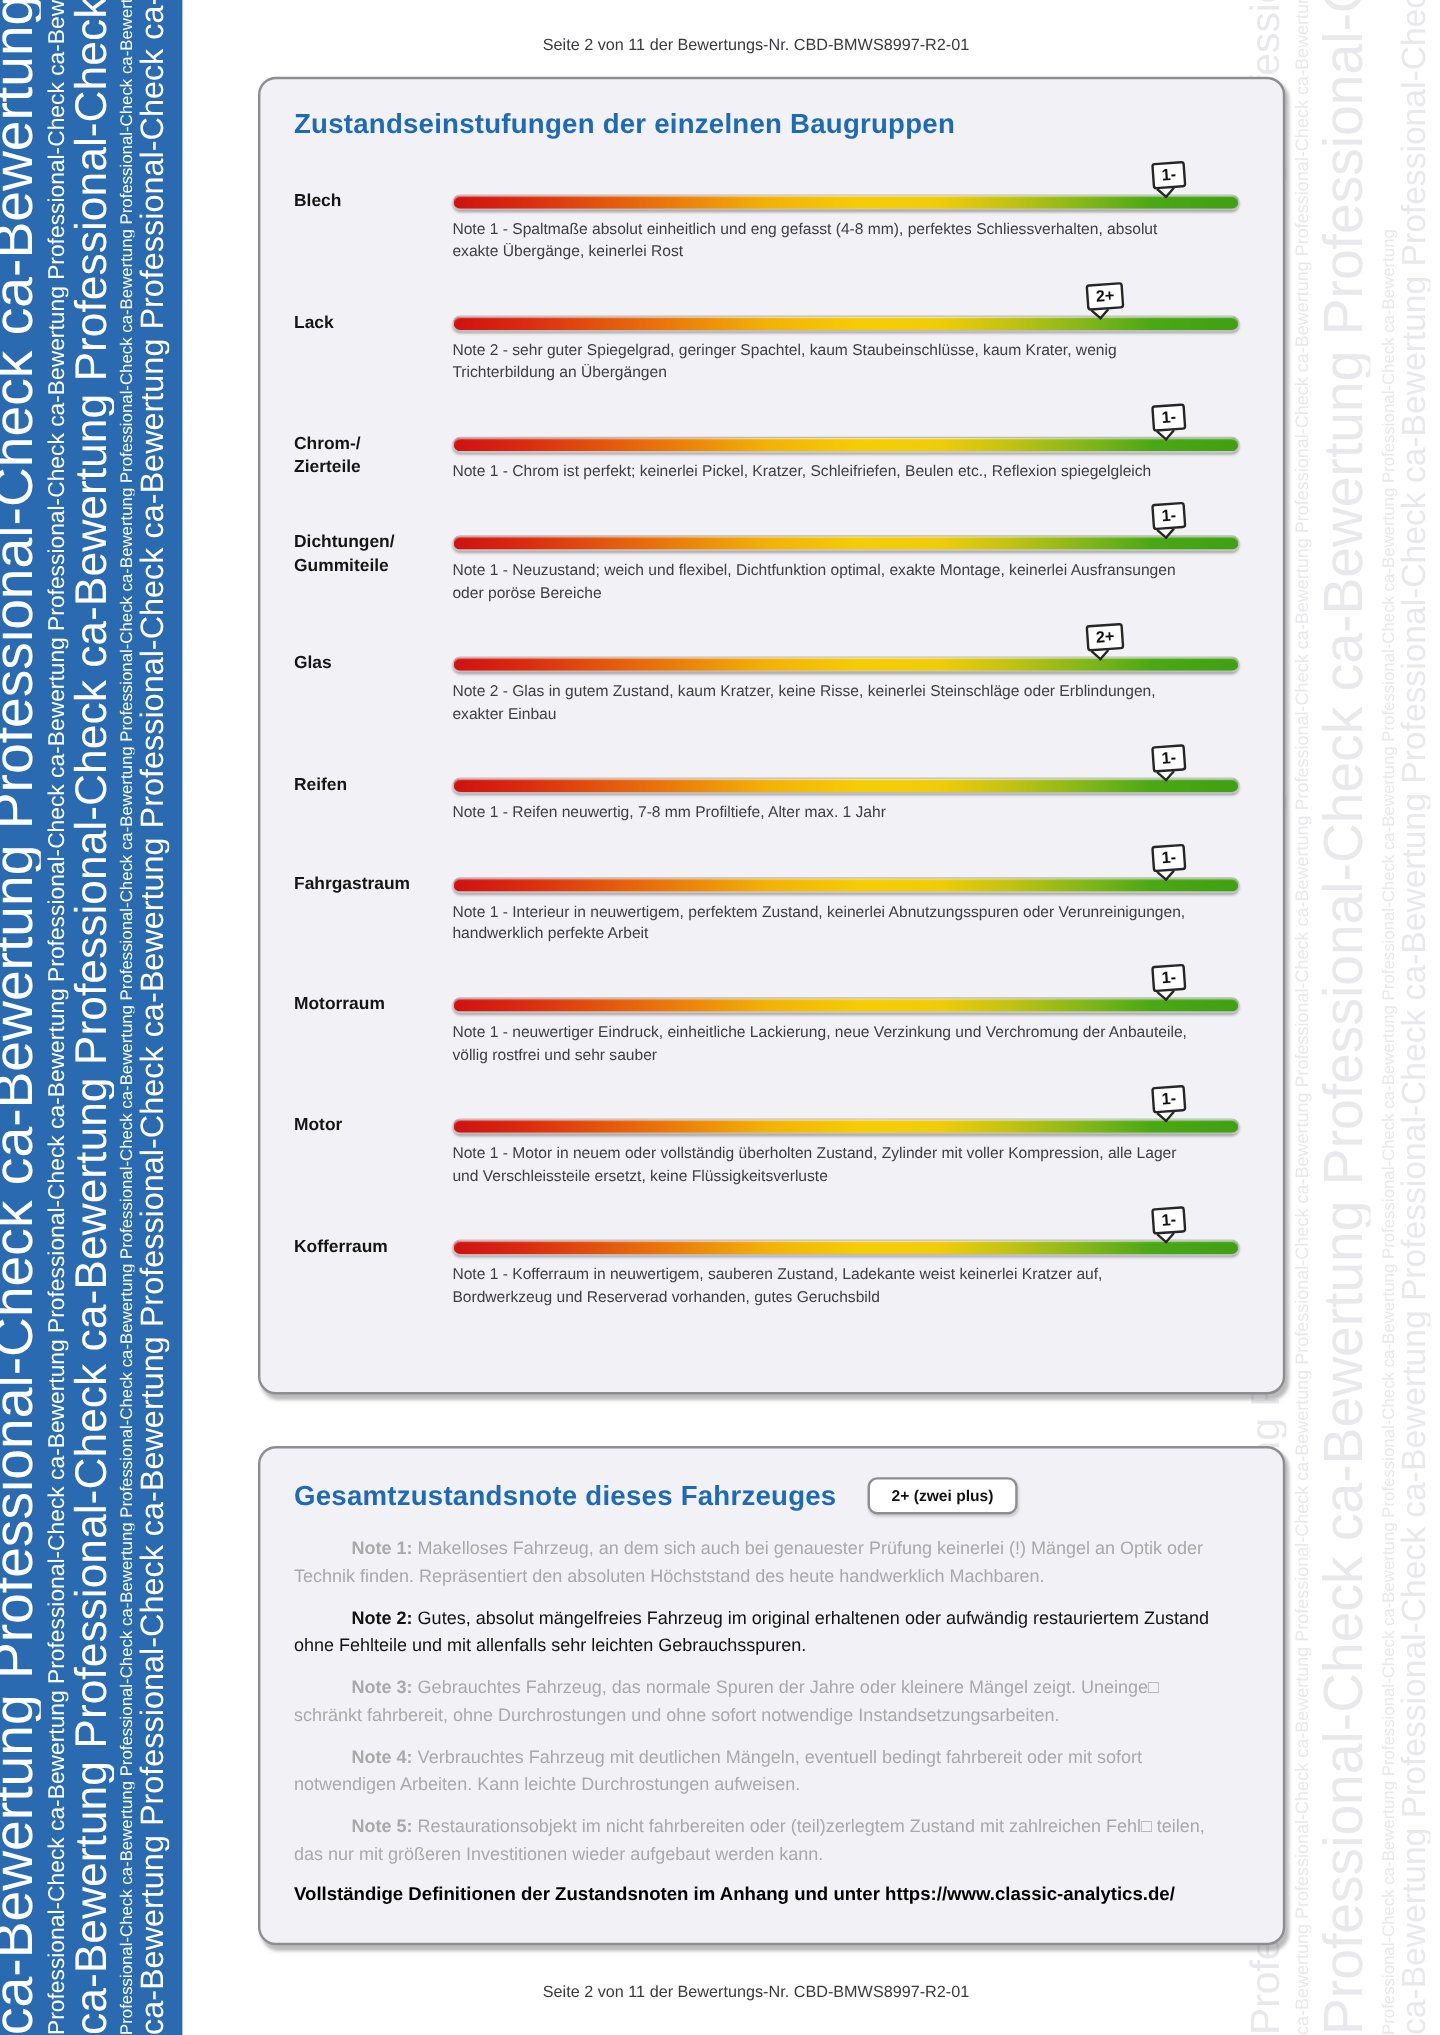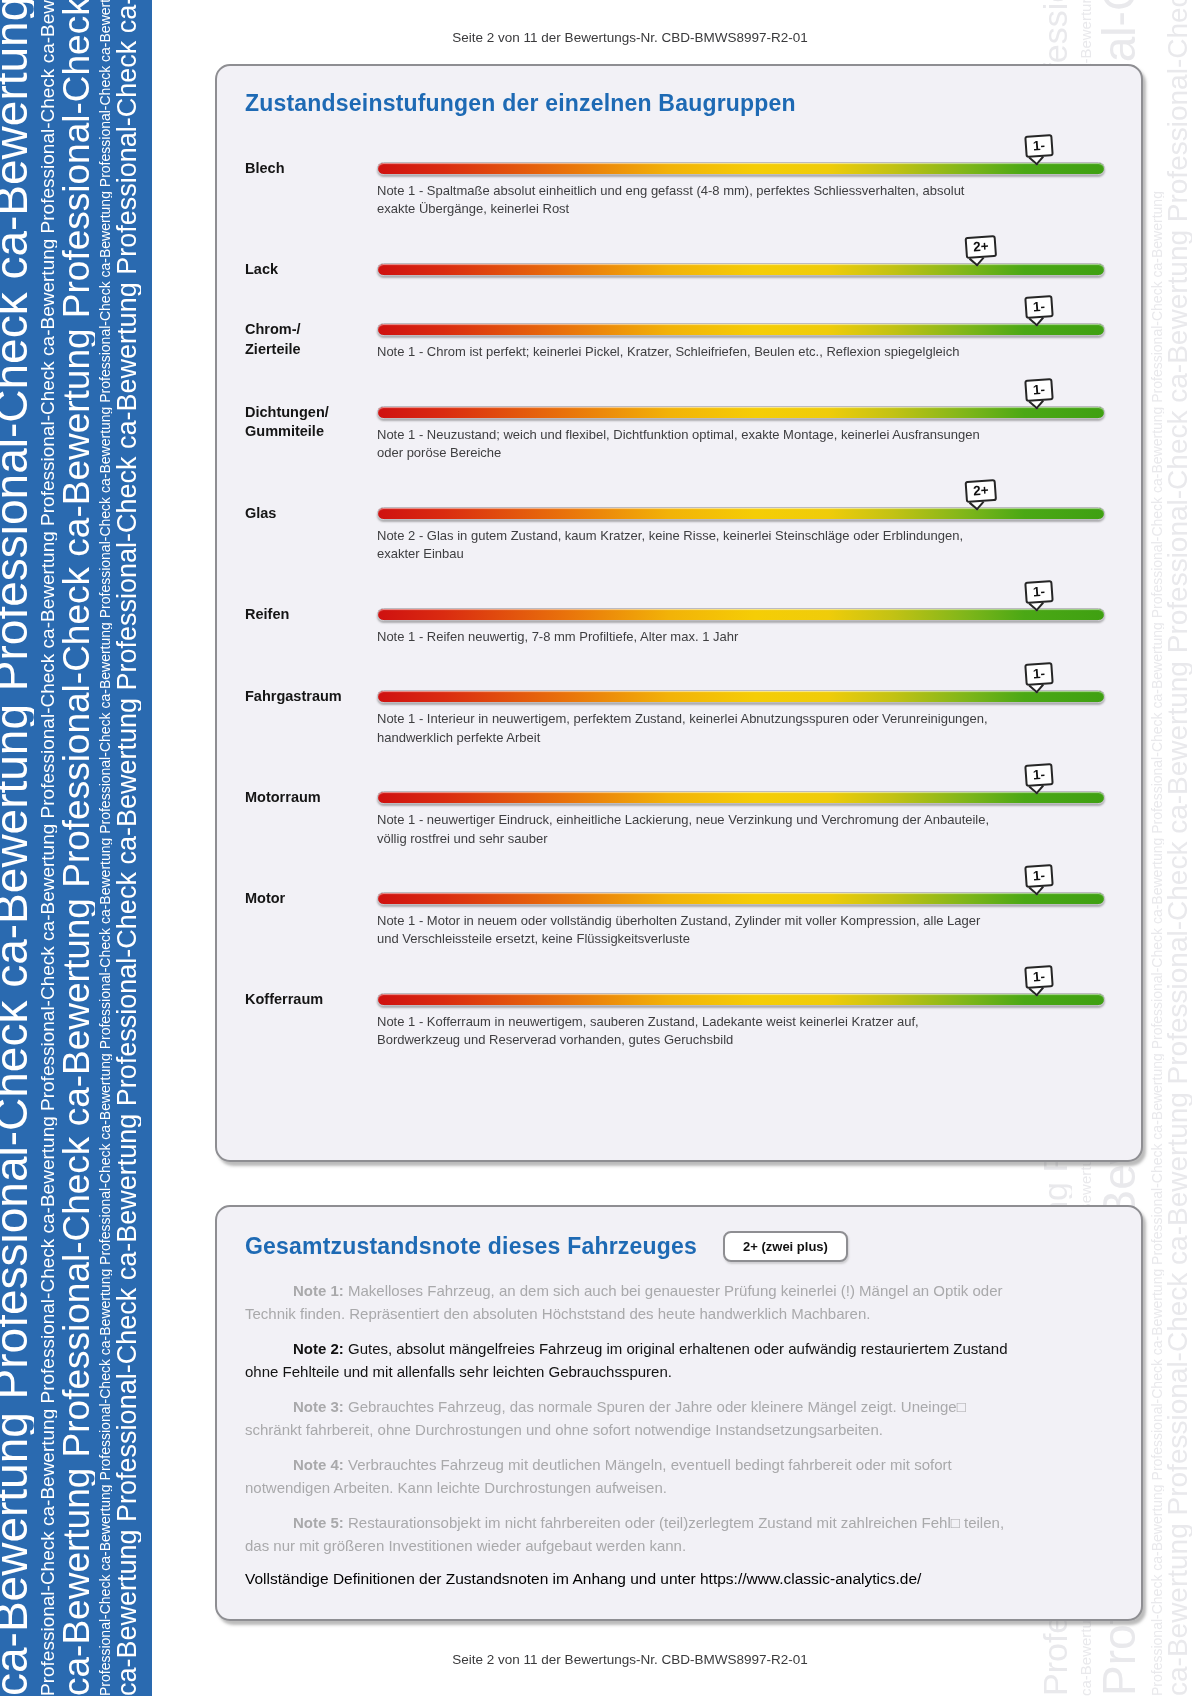--- a/index.html
+++ b/index.html
@@ -26,21 +26,21 @@
   .w4 { left:1150px; font-size:14px; }
   .w5 { left:1164px; font-size:28px; }
 
   
   .page-header, .page-footer { position:absolute; left:215px; width:830px; text-align:center;
         font-size:13.5px; color:#3a3a3c; z-index:2; }
   .page-header { top:30px; }
   .page-footer { top:1652px; }
 
   
-  .panel { position:absolute; left:215px; width:928px; background:#f2f1f6;
+  .panel { position:absolute; left:215px; width:856px; background:#f2f1f6;
            border:2px solid #8e8e92; border-radius:15px;
            box-shadow:3px 4px 3px rgba(120,120,120,0.5); z-index:2; }
   .panel1 { top:64px; height:1098px; padding:24px 36px 20px 24px; }
   .panel2 { top:1205px; height:416px; padding:24px 28px 18px 24px; }
 
   .panel-title { color:#1e6ab4; font-weight:bold; font-size:23px; letter-spacing:0.2px; padding-left:4px; }
   .panel1 .panel-title { margin-bottom:14px; }
 
   
   .row { display:grid; grid-template-columns:136px 1fr; margin-bottom:13px; }
@@ -61,21 +61,21 @@
   .row-note { margin-top:5px; font-size:13px; color:#3e3e40; line-height:1.42; max-width:625px; }
 
   
   .p2-head { display:flex; align-items:center; gap:26px; margin-bottom:18px; }
   .grade-badge { background:#ffffff; border:2px solid #8e8e92; border-radius:8px;
                  font-weight:bold; font-size:13px; color:#111; padding:6px 18px;
                  box-shadow:1px 2px 2px rgba(140,140,140,0.35); white-space:nowrap; }
   .grade-def { font-size:15px; line-height:1.5; color:#121212; margin-bottom:13px; max-width:778px; padding-left:4px; }
   .grade-def b { font-weight:bold;margin-left:48px; }
   .grade-def.muted { color:#a9a9ab; }
-  .defs-footer { font-size:15.5px; color:#000; margin-top:4px; padding-left:4px; }
+  .defs-footer { font-size:15.5px; color:#000; margin-top:4px; padding-left:4px;font-weight:bold; }
 </style>
 </head>
 <body>
 
 <div class="page">
 
   <div class="wm w1">Professional-Check ca-Bewertung Professional-Check ca-Bewertung Professional-Check ca-Bewertung Professional-Check ca-Bewertung Professional-Check ca-Bewertung Professional-Check ca-Bewertung Professional-Check ca-Bewertung</div>
   <div class="wm w2">ca-Bewertung Professional-Check ca-Bewertung Professional-Check ca-Bewertung Professional-Check ca-Bewertung Professional-Check ca-Bewertung Professional-Check ca-Bewertung Professional-Check ca-Bewertung Professional-Check ca-Bewertung Professional-Check</div>
   <div class="wm w3">Professional-Check ca-Bewertung Professional-Check ca-Bewertung Professional-Check ca-Bewertung Professional-Check ca-Bewertung Professional-Check ca-Bewertung Professional-Check ca-Bewertung Professional-Check ca-Bewertung Professional-Check ca-Bewertung</div>
   <div class="wm w4">Professional-Check ca-Bewertung Professional-Check ca-Bewertung Professional-Check ca-Bewertung Professional-Check ca-Bewertung Professional-Check ca-Bewertung Professional-Check ca-Bewertung Professional-Check ca-Bewertung</div>
@@ -111,20 +111,21 @@
     <div class="row">
       <div class="row-label">Lack</div>
       <div>
         <div class="bar-wrap">
           <div class="bar"></div>
           <div class="marker" style="left: 83%;">
             <span class="mbox">2+</span>
             <span class="mtip"></span>
           </div>
         </div>
+        <div class="row-note">Note 2 - sehr guter Spiegelgrad, geringer Spachtel, kaum Staubeinschlüsse, kaum Krater, wenig Trichterbildung an Übergängen</div>
       </div>
     </div>
 
     <div class="row">
       <div class="row-label">Chrom-/
 Zierteile</div>
       <div>
         <div class="bar-wrap">
           <div class="bar"></div>
           <div class="marker" style="left: 91%;">

